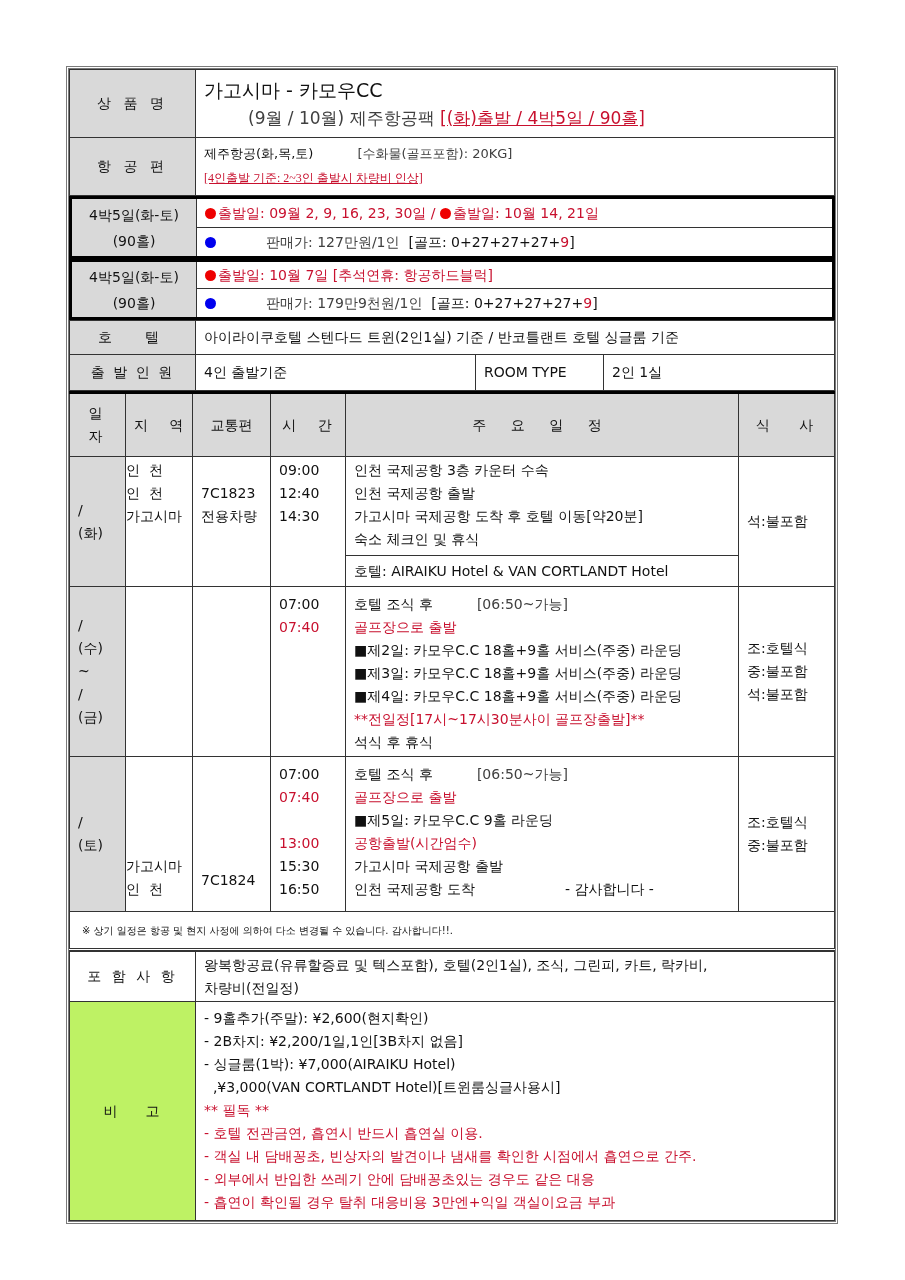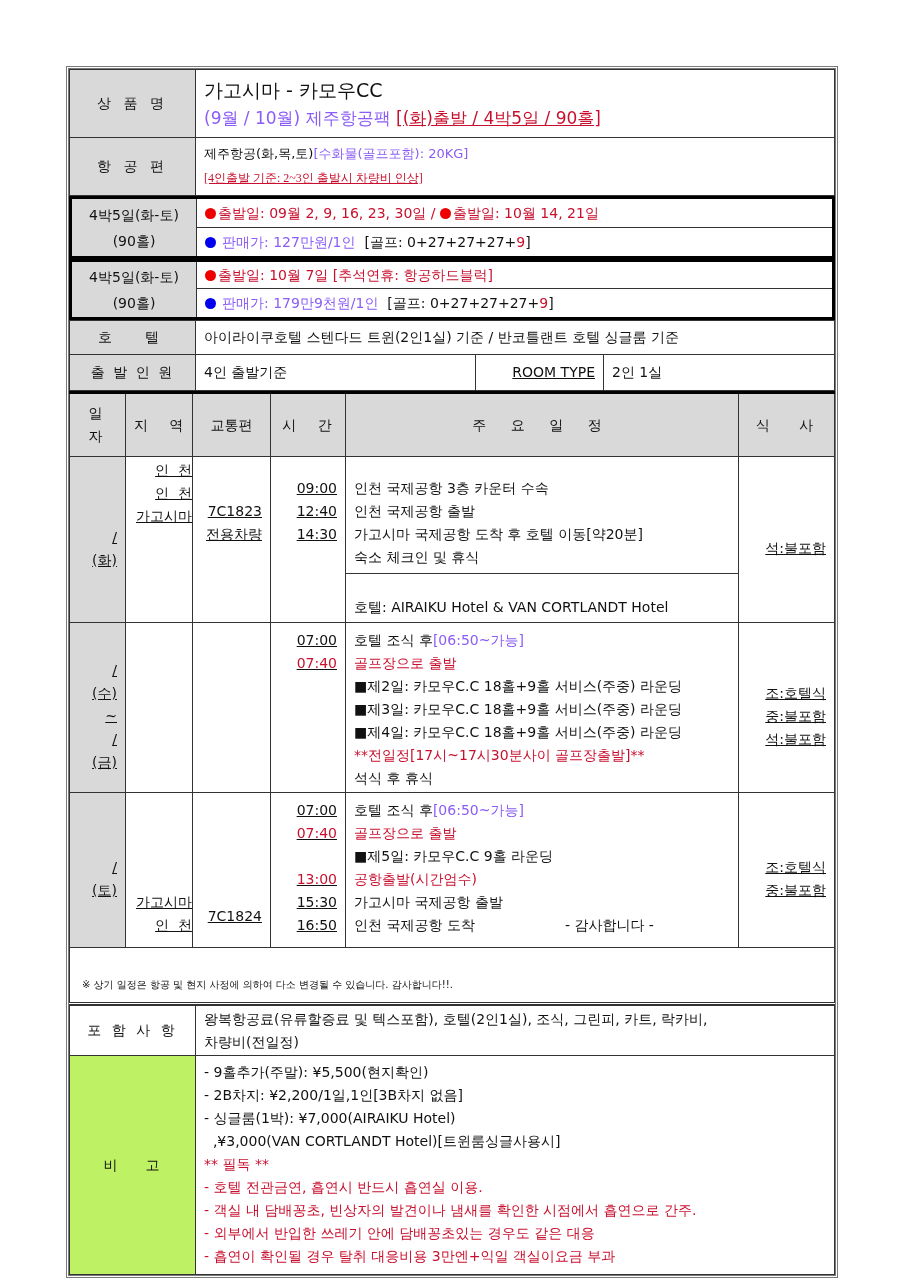--- a/index.html
+++ b/index.html
@@ -6,34 +6,34 @@
   body { width: 905px; height: 1280px; position: relative; font-family: "DejaVu Sans", "Liberation Sans", sans-serif; color: #111; }
   .frame {
     position: absolute; left: 66px; top: 66px; width: 772px;
     border: 3px double #7a7a7a;
     box-sizing: border-box;
   }
   table { border-collapse: collapse; width: 100%; table-layout: fixed; }
   td { border: 1px solid #333; padding: 0 8px; vertical-align: middle; font-size: 14px; line-height: 23px; }
   .lbl { background: #d9d9d9; text-align: center; letter-spacing: 4px; font-size: 14px; }
   .red { color: #c8102e; }
-  .blue { color: #8b5cf6; }
+  .blue { color: #404040; margin-left: 44px; }
   .uline { text-decoration: underline; text-decoration-color: #c8102e; }
   .dot-red { display: inline-block; width: 11px; height: 11px; border-radius: 50%; background: #ee0000; margin-right: 2px; vertical-align: -1px; }
   .dot-blue { display: inline-block; width: 11px; height: 11px; border-radius: 50%; background: #0000ee; margin-right: 6px; vertical-align: -1px; }
   .tb-top { border-top: 3px solid #000 !important; }
   .tb-bot { border-bottom: 3px solid #000 !important; }
   .tb-left { border-left: 3px solid #000 !important; }
   .tb-right { border-right: 3px solid #000 !important; }
   .title1 { font-size: 19px; line-height: 28px; }
   .title2 { font-size: 17px; line-height: 28px; }
   .small { font-size: 13px; }
   .big-red { font-size: 12px; line-height: 26px; font-family: Liberation Serif, serif; }
-  .center { text-align: right; text-decoration: underline; }
-  .it td { vertical-align: top; padding-top: 20px; padding-bottom: 2px; }
+  .center { text-align: left; }
+  .it td { vertical-align: top; padding-top: 2px; padding-bottom: 2px; }
   .it .hdr td { vertical-align: middle; background: #d9d9d9; text-align: center; letter-spacing: 6px; height: 30px; padding: 8px; }
   .line { display: block; height: 23px; white-space: nowrap; }
   .dbl-bot { border-bottom: 3px double #333 !important; }
   .notice td { height: 32px; font-size: 10px; }
   .lines div { white-space: nowrap; }
 </style>
 </head>
 <body>
 
 <div class="frame">
@@ -268,21 +268,21 @@
         <tr style="height:50px">
       <td class="lbl" style="background:#fff; letter-spacing:3px">포 함 사 항</td>
       <td>
         <div>왕복항공료(유류할증료 및 텍스포함), 호텔(2인1실), 조식, 그린피, 카트, 락카비,</div>
         <div>차량비(전일정)</div>
       </td>
     </tr>
     <tr>
       <td class="lbl" style="background:#bef264; white-space:pre; letter-spacing:2px">비    고</td>
       <td style="padding:5px 8px 6px 8px" class="lines">
-        <div>- 9홀추가(주말): ¥5,500(현지확인)</div>
+        <div>- 9홀추가(주말): ¥2,600(현지확인)</div>
         <div>- 2B차지: ¥2,200/1일,1인[3B차지 없음]</div>
         <div>- 싱글룸(1박): ¥7,000(AIRAIKU Hotel)</div>
         <div style="white-space:pre">  ,¥3,000(VAN CORTLANDT Hotel)[트윈룸싱글사용시]</div>
         <div class="red">** 필독 **</div>
         <div class="red">- 호텔 전관금연, 흡연시 반드시 흡연실 이용.</div>
         <div class="red">- 객실 내 담배꽁초, 빈상자의 발견이나 냄새를 확인한 시점에서 흡연으로 간주.</div>
         <div class="red">- 외부에서 반입한 쓰레기 안에 담배꽁초있는 경우도 같은 대응</div>
         <div class="red">- 흡연이 확인될 경우 탈취 대응비용 3만엔+익일 객실이요금 부과</div>
       </td>
     </tr>

